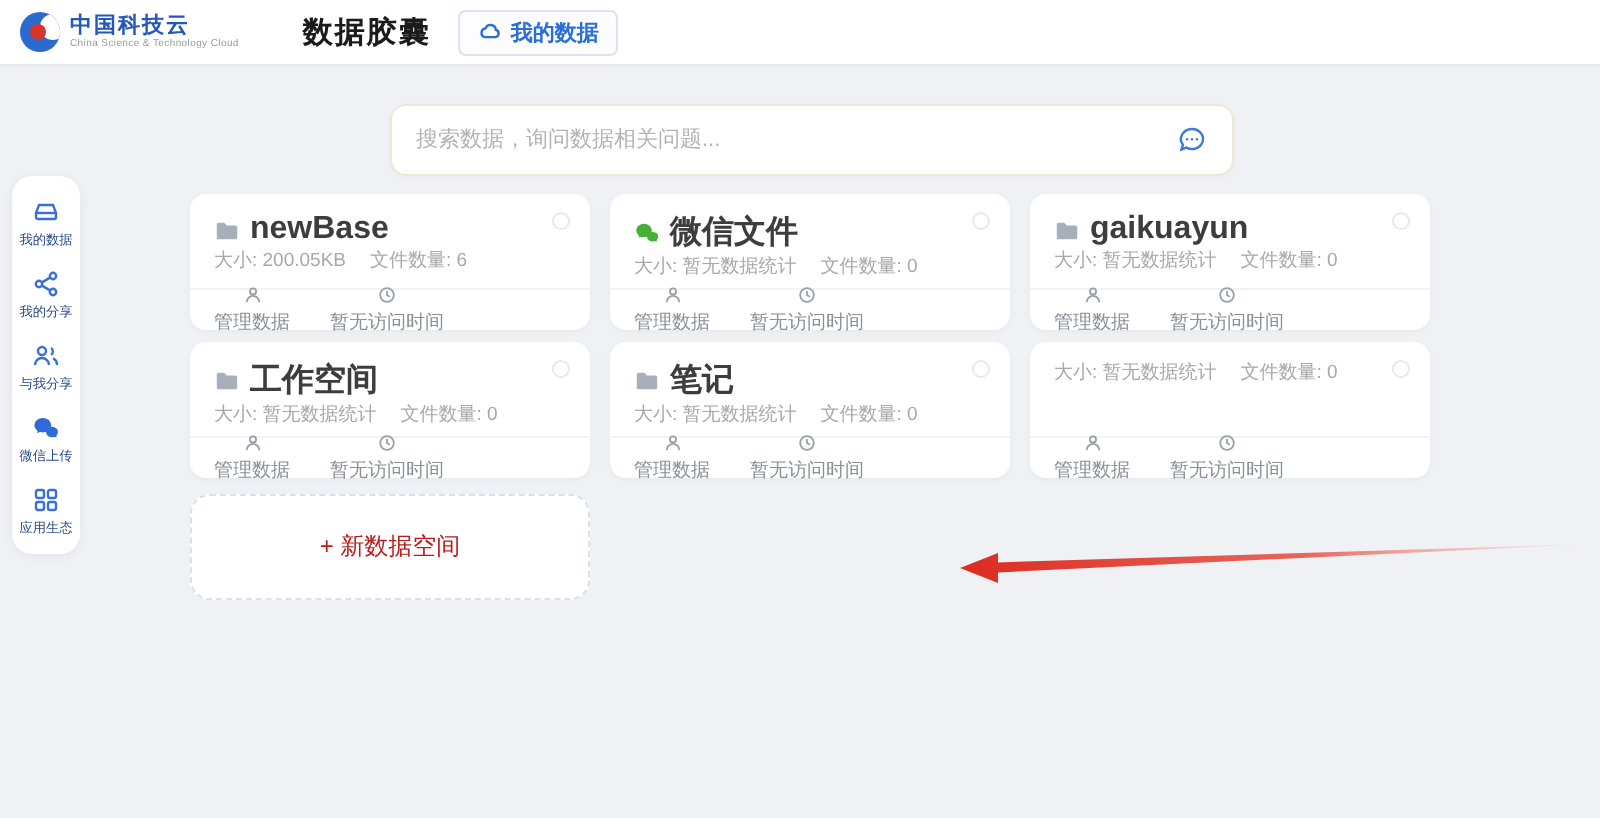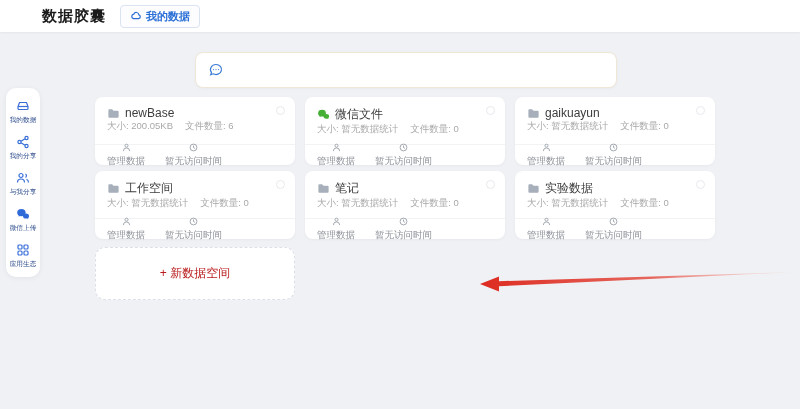--- a/index.html
+++ b/index.html
@@ -55,21 +55,21 @@
   .cards {
     position:absolute; left:95px; top:97px;
     display:grid; grid-template-columns:repeat(3,200px); gap:6px 10px;
   }
   .card {
     width:200px; height:68px; background:#fff; border-radius:8px;
     padding:9px 12px 0; position:relative;
     box-shadow:0 1px 3px rgba(0,0,0,.04);
   }
   .card-title-row { display:flex; align-items:center; gap:5px; }
-  .card-title { font-size:12px; font-weight:normal; color:#3d3d3d; white-space:nowrap; }
+  .card-title { font-size:16px; font-weight:bold; color:#3d3d3d; white-space:nowrap; }
   .card-ico { width:13px; height:13px; flex:none; display:flex; }
   .card-ring {
     position:absolute; right:10px; top:9px; width:9px; height:9px;
     border:1px solid #e7e9ee; border-radius:50%;
   }
   .card-info { margin-top:0; display:flex; gap:12px; font-size:9.5px; color:#a8a8a8; white-space:nowrap; }
   .card-foot {
     position:absolute; left:0; right:0; bottom:0; height:21px;
     border-top:1px solid #f3f3f5; display:flex; align-items:center; gap:20px; padding:0 12px;
   }
@@ -82,20 +82,27 @@
     display:flex; align-items:center; justify-content:center;
     font-size:12px; color:#b91c1c; cursor:pointer; gap:2px;
   }
   
   .anno-arrow { position:absolute; left:478px; top:266px; pointer-events:none; }
 </style>
 </head>
 <body>
 
 <div class="header">
+  <div class="logo-wrap">
+    <div class="logo-mark"></div>
+    <div class="logo-text">
+      <span class="logo-cn">中国科技云</span>
+      <span class="logo-en">China Science &amp; Technology Cloud</span>
+    </div>
+  </div>
   <div class="app-title">数据胶囊</div>
   <div class="mydata-pill">
     <svg width="12" height="12" viewBox="0 0 14 14" fill="none" stroke="#2a6fd6" stroke-width="1.4">
       <path d="M4 10 a2.6 2.6 0 0 1 .4-5.1 a3.1 3.1 0 0 1 6 .8 a2.2 2.2 0 0 1 -.3 4.3 z"></path>
     </svg>
     <span>我的数据</span>
   </div>
 </div>
 
 <div class="sidebar">
@@ -138,20 +145,21 @@
       <rect x="2" y="2" width="4" height="4" rx="1"></rect>
         <rect x="8" y="2" width="4" height="4" rx="1"></rect>
       <rect x="2" y="8" width="4" height="4" rx="1"></rect>
         <rect x="8" y="8" width="4" height="4" rx="1"></rect>
     </svg>
     <span class="side-label">应用生态</span>
   </div>
 </div>
 
 <div class="searchbar">
+  <input type="text" placeholder="搜索数据，询问数据相关问题..." style="">
   <span class="chat-icon">
     <svg width="16" height="16" viewBox="0 0 16 16" fill="none" stroke="#3a7bd5" stroke-width="1.2">
       <path d="M8 2.5 a5.5 5 0 1 1 -2.8 9.3 L2.7 12.7 l0.8 -2.3 A5.5 5 0 0 1 8 2.5 z"></path>
       <circle cx="5.5" cy="7.6" r=".6" fill="#3a7bd5" stroke="none"></circle>
       <circle cx="8" cy="7.6" r=".6" fill="#3a7bd5" stroke="none"></circle>
       <circle cx="10.5" cy="7.6" r=".6" fill="#3a7bd5" stroke="none"></circle>
     </svg>
   </span>
 </div>
 
@@ -314,28 +322,20 @@
         <svg viewBox="0 0 10 10" fill="none" stroke="#9aa0a8" stroke-width="1">
             <circle cx="5" cy="5" r="3.8"></circle>
             <path d="M5 2.8 v2.2 l1.6 1"></path>
           </svg>
         <span>暂无访问时间</span>
       </span>
     </div>
   </div>
 
   <div class="card">
-    <div class="card-title-row">
-      <span class="card-ico">
-        <svg viewBox="0 0 14 14" fill="#a7afba">
-            <path d="M1.5 3.5 a1 1 0 0 1 1 -1 h3 l1.4 1.6 h4.6 a1 1 0 0 1 1 1 v5.4 a1 1 0 0 1 -1 1 h-9 a1 1 0 0 1 -1 -1 z"></path>
-          </svg>
-      </span>
-      <span class="card-title">实验数据</span>
-    </div>
     <span class="card-ring"></span>
     <div class="card-info">
       <span>大小: 暂无数据统计</span>
       <span>文件数量: 0</span>
     </div>
     <div class="card-foot">
       <span class="foot-link">
         <svg viewBox="0 0 10 10" fill="none" stroke="#9aa0a8" stroke-width="1">
             <circle cx="5" cy="3" r="1.7"></circle>
             <path d="M1.5 9 a3.5 3.5 0 0 1 7 0"></path>

